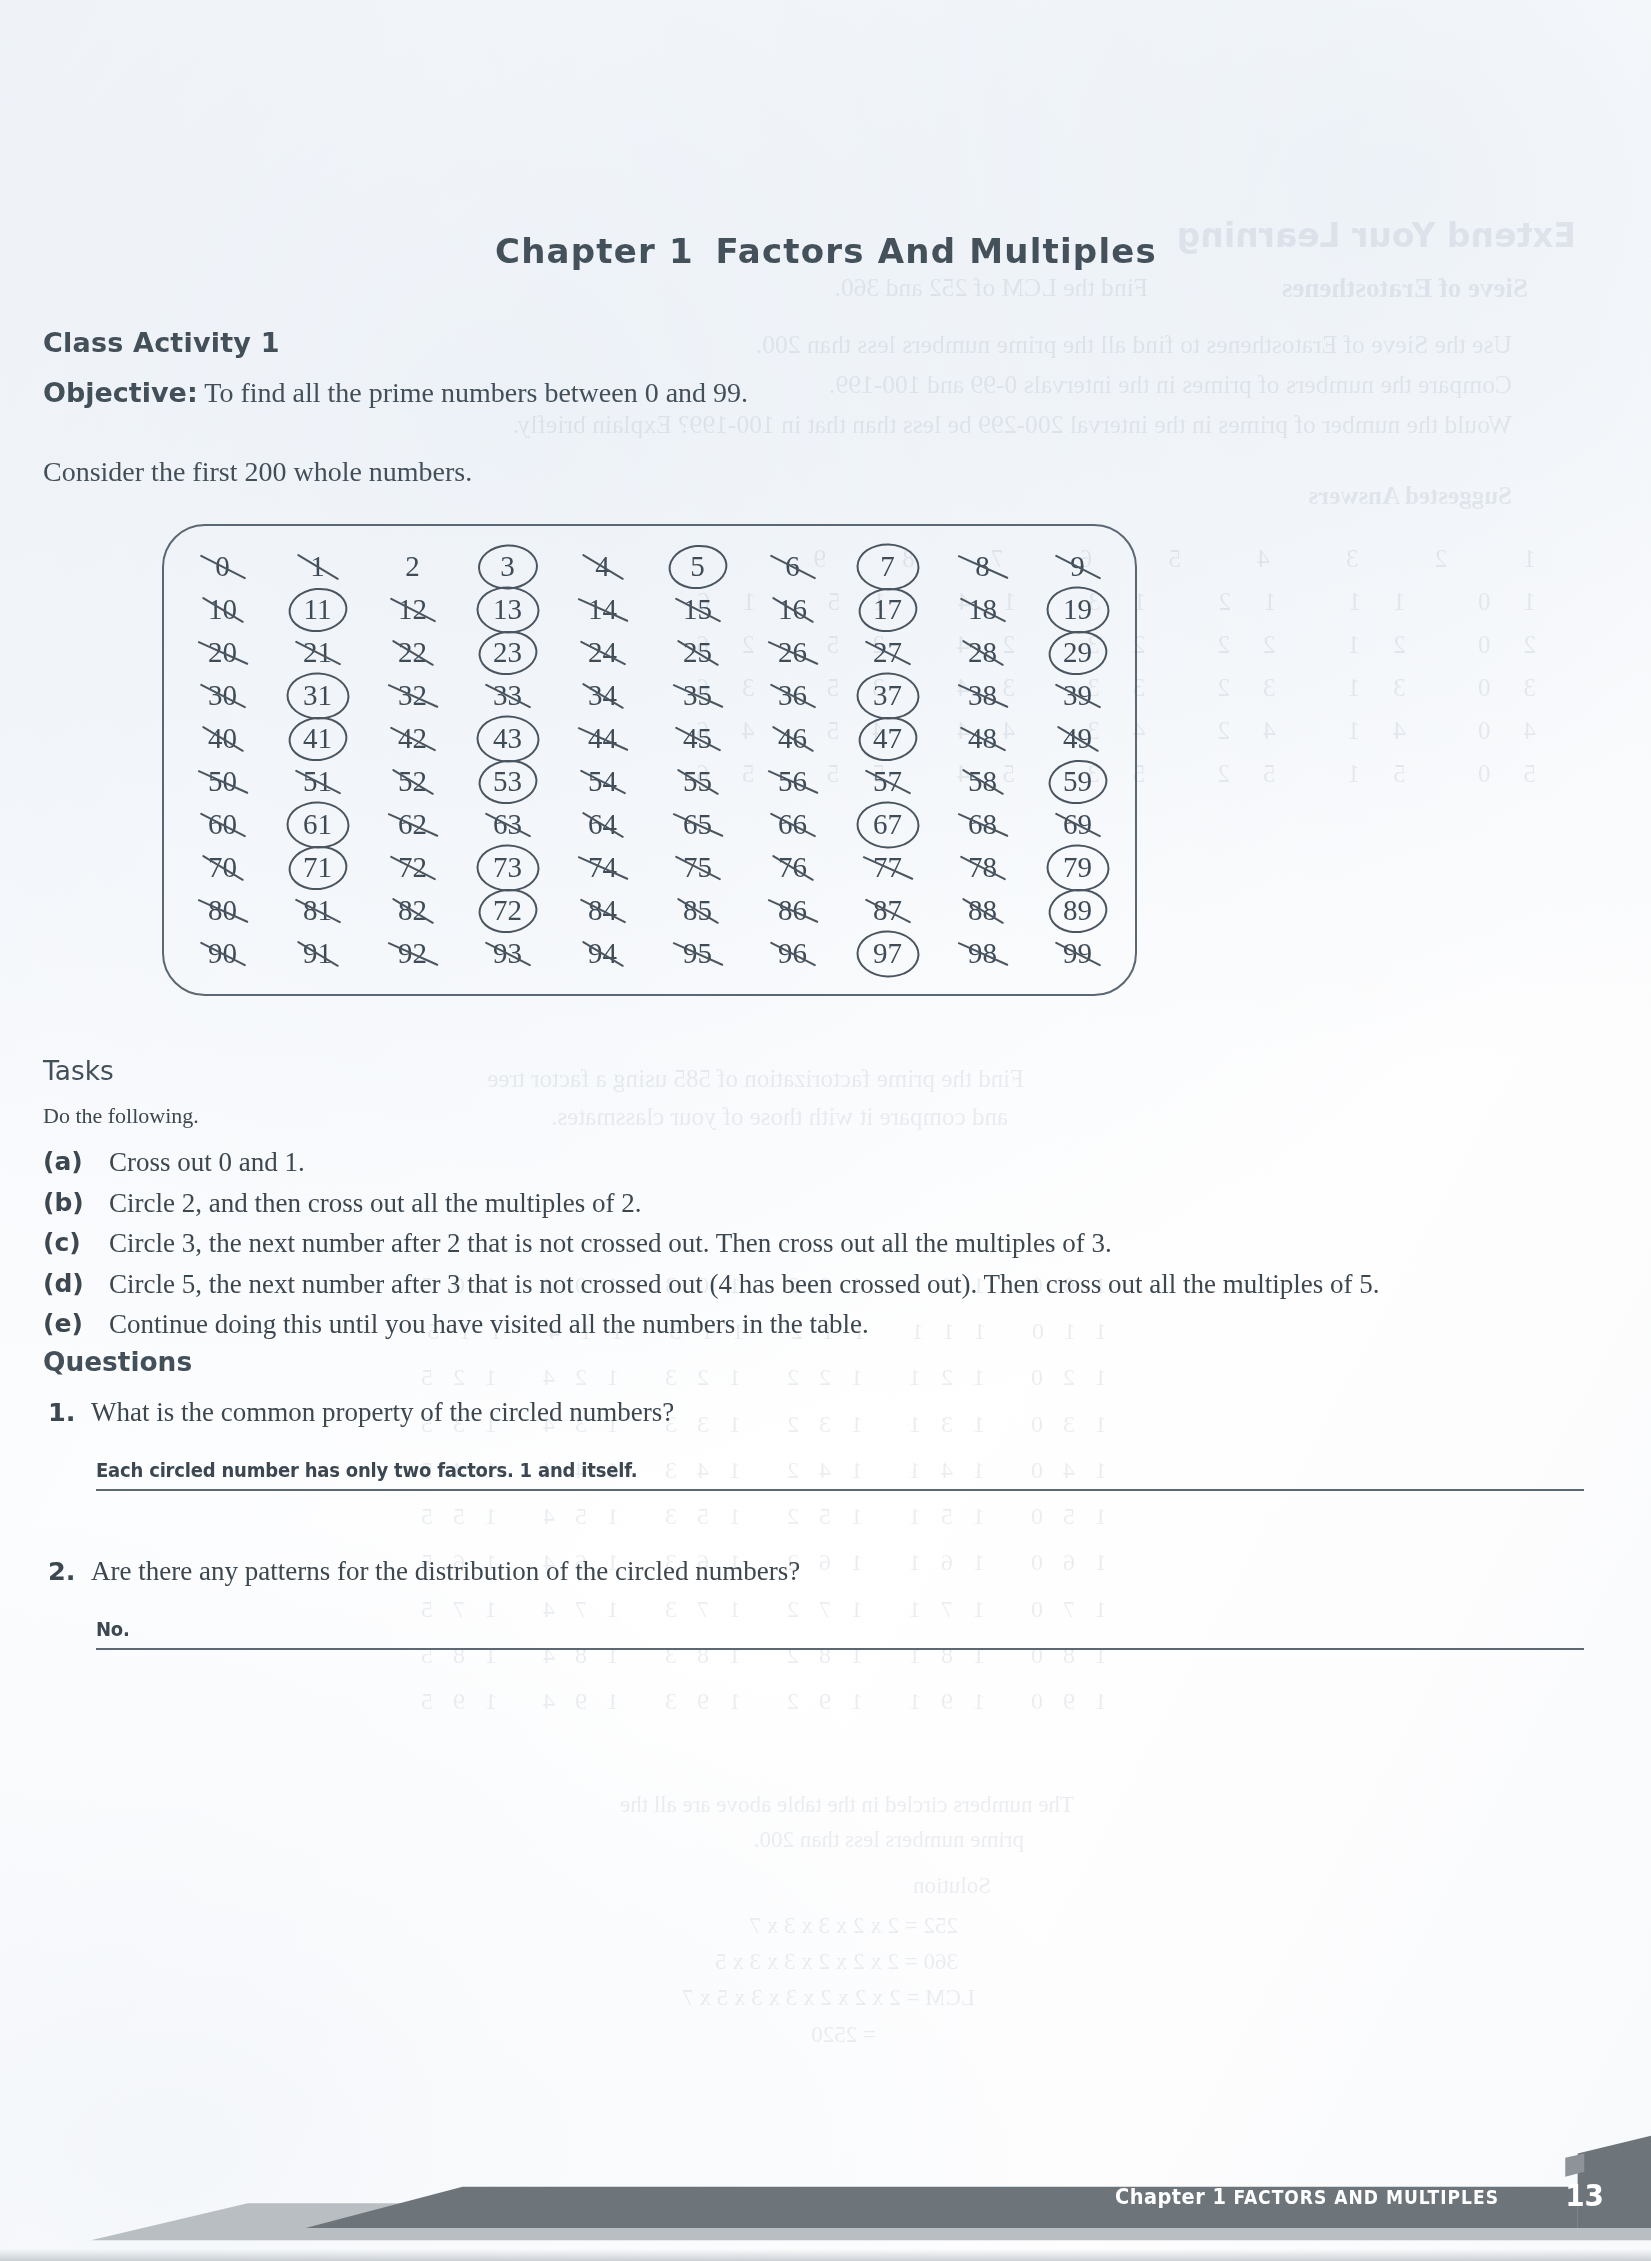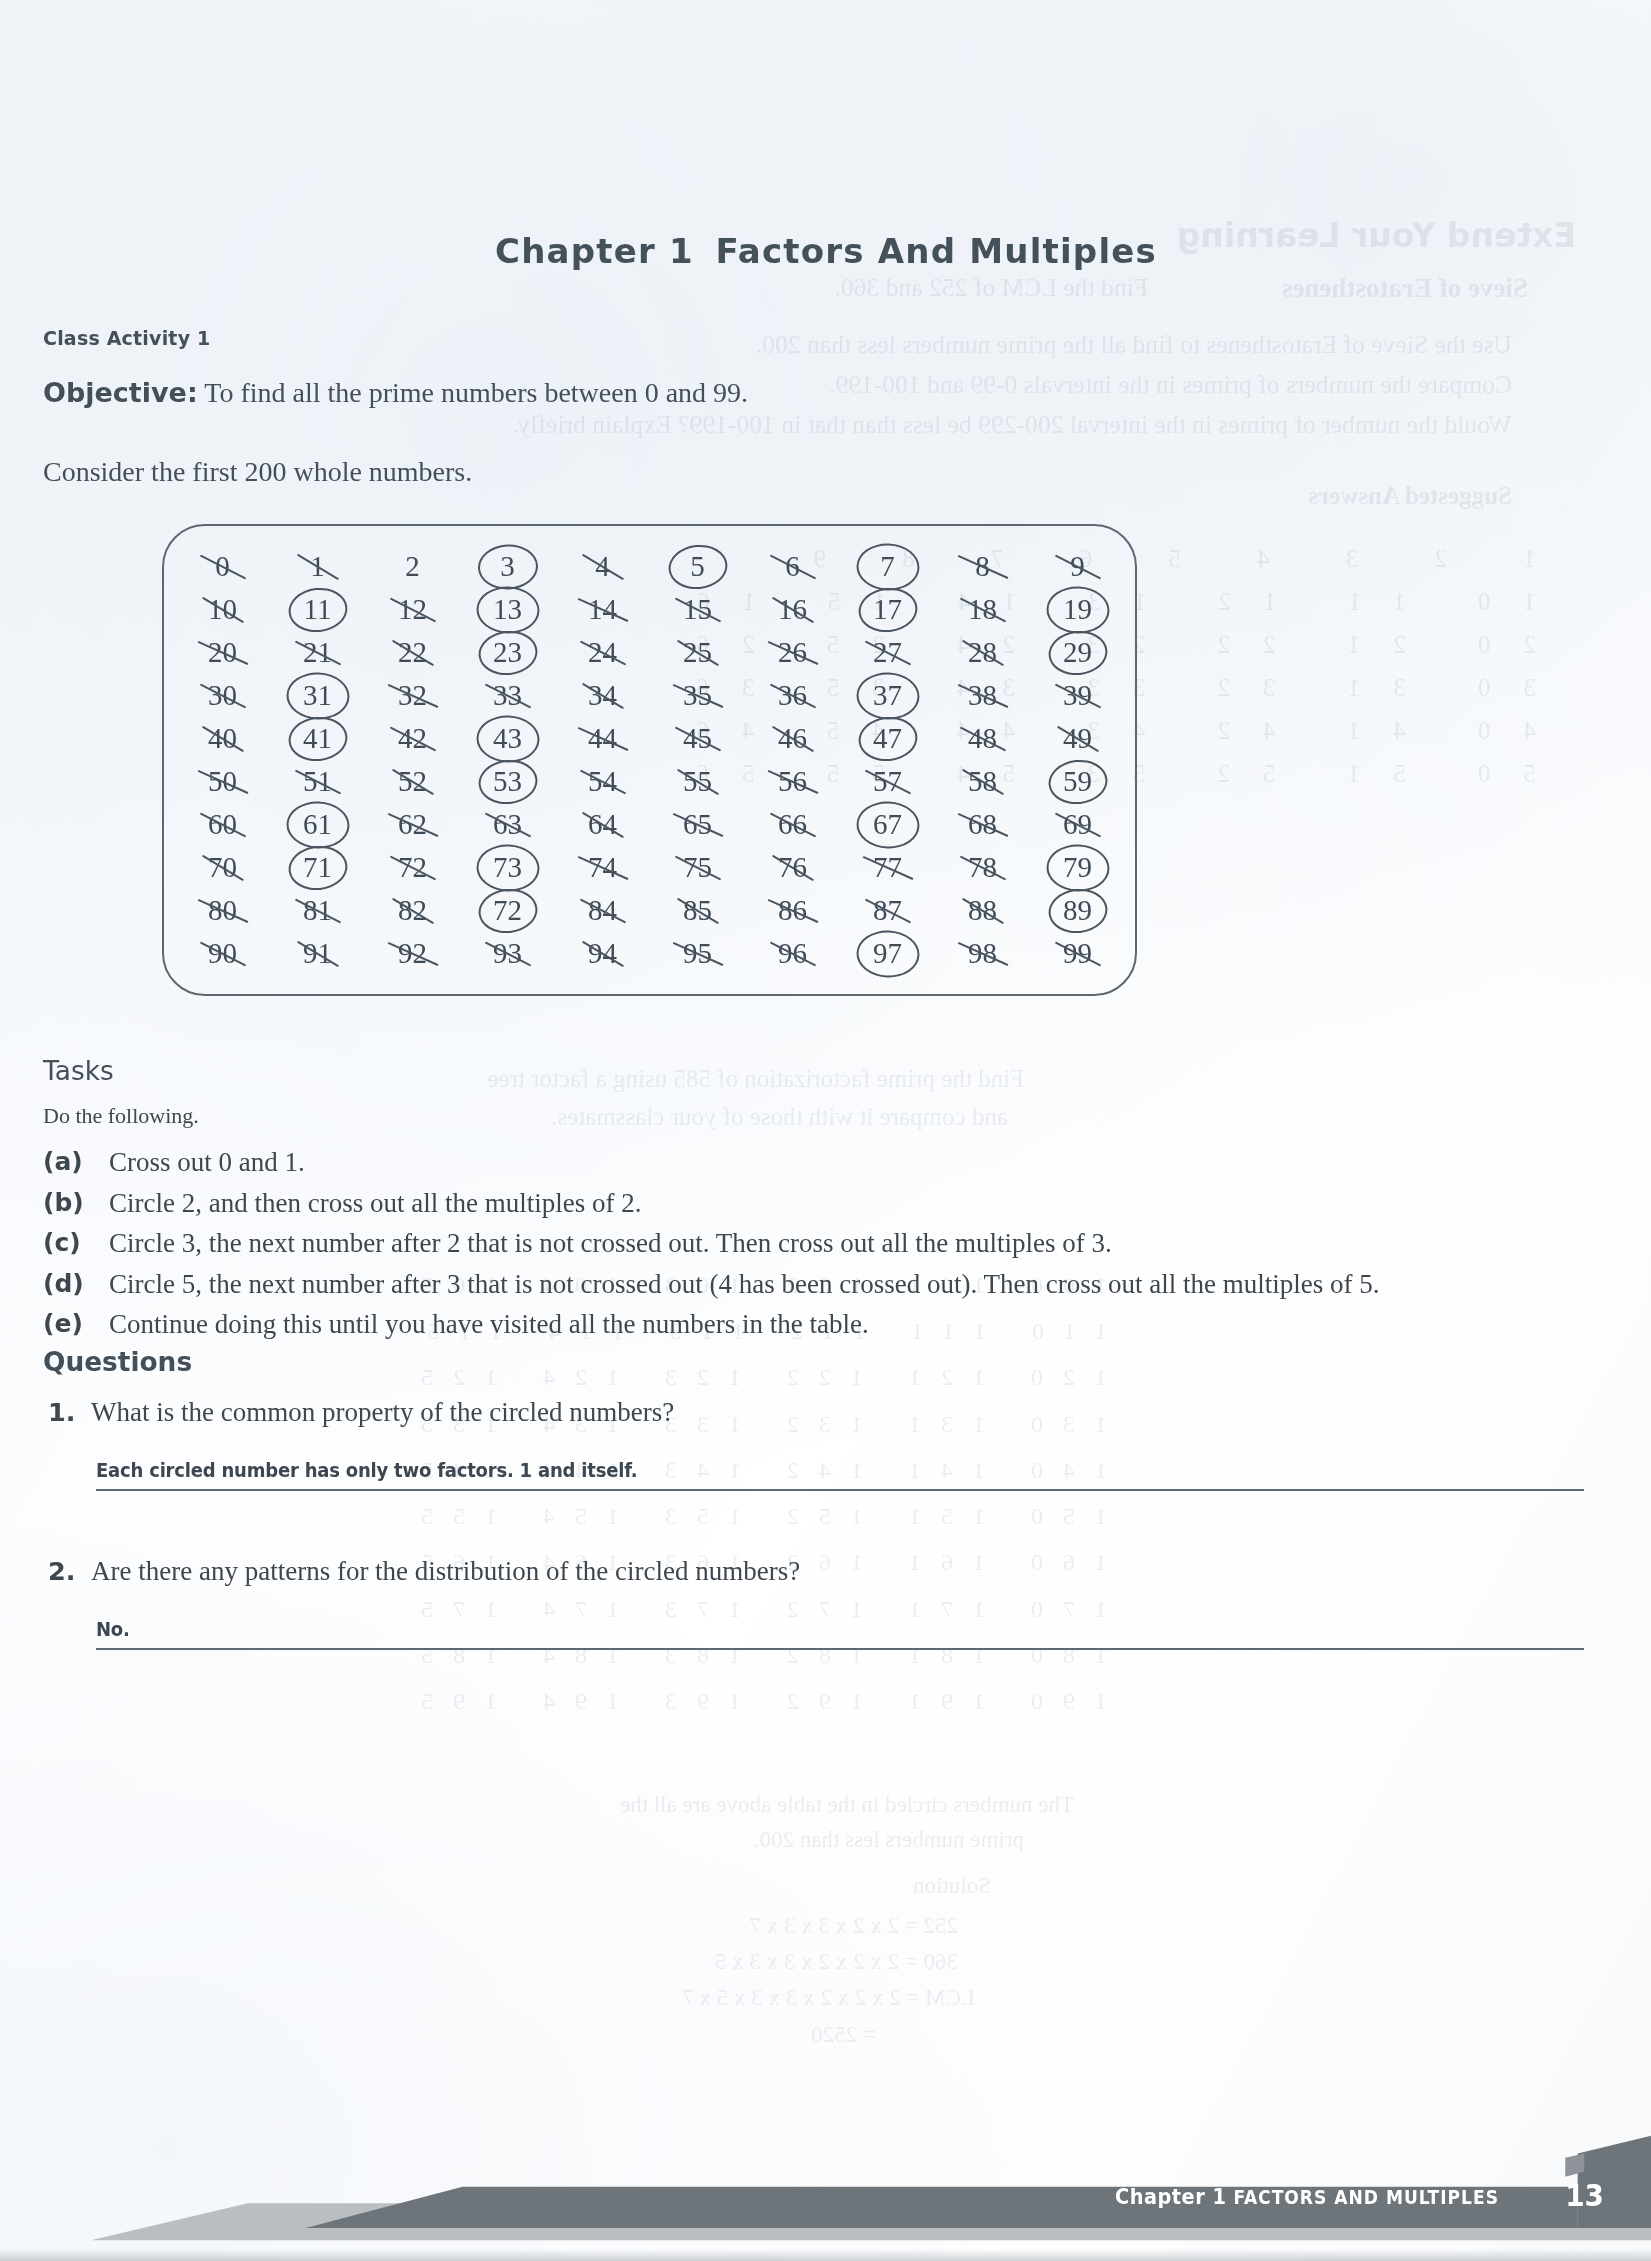--- a/index.html
+++ b/index.html
@@ -57,21 +57,21 @@
     color: #44505a;
   }
   #chapter-title .gap { display: inline-block; width: 21.5px; }
 
   
   #class-activity {
     top: 327px;
     left: 43px;
     font-family: "DejaVu Sans", "Liberation Sans", sans-serif;
     font-weight: bold;
-    font-size: 19px;
+    font-size: 27px;
     color: #434f59;
     letter-spacing: 0.2px;
   }
   #objective-line {
     top: 377px;
     left: 43px;
     font-size: 28px;
     color: #434f59;
   }
   #objective-line b {

